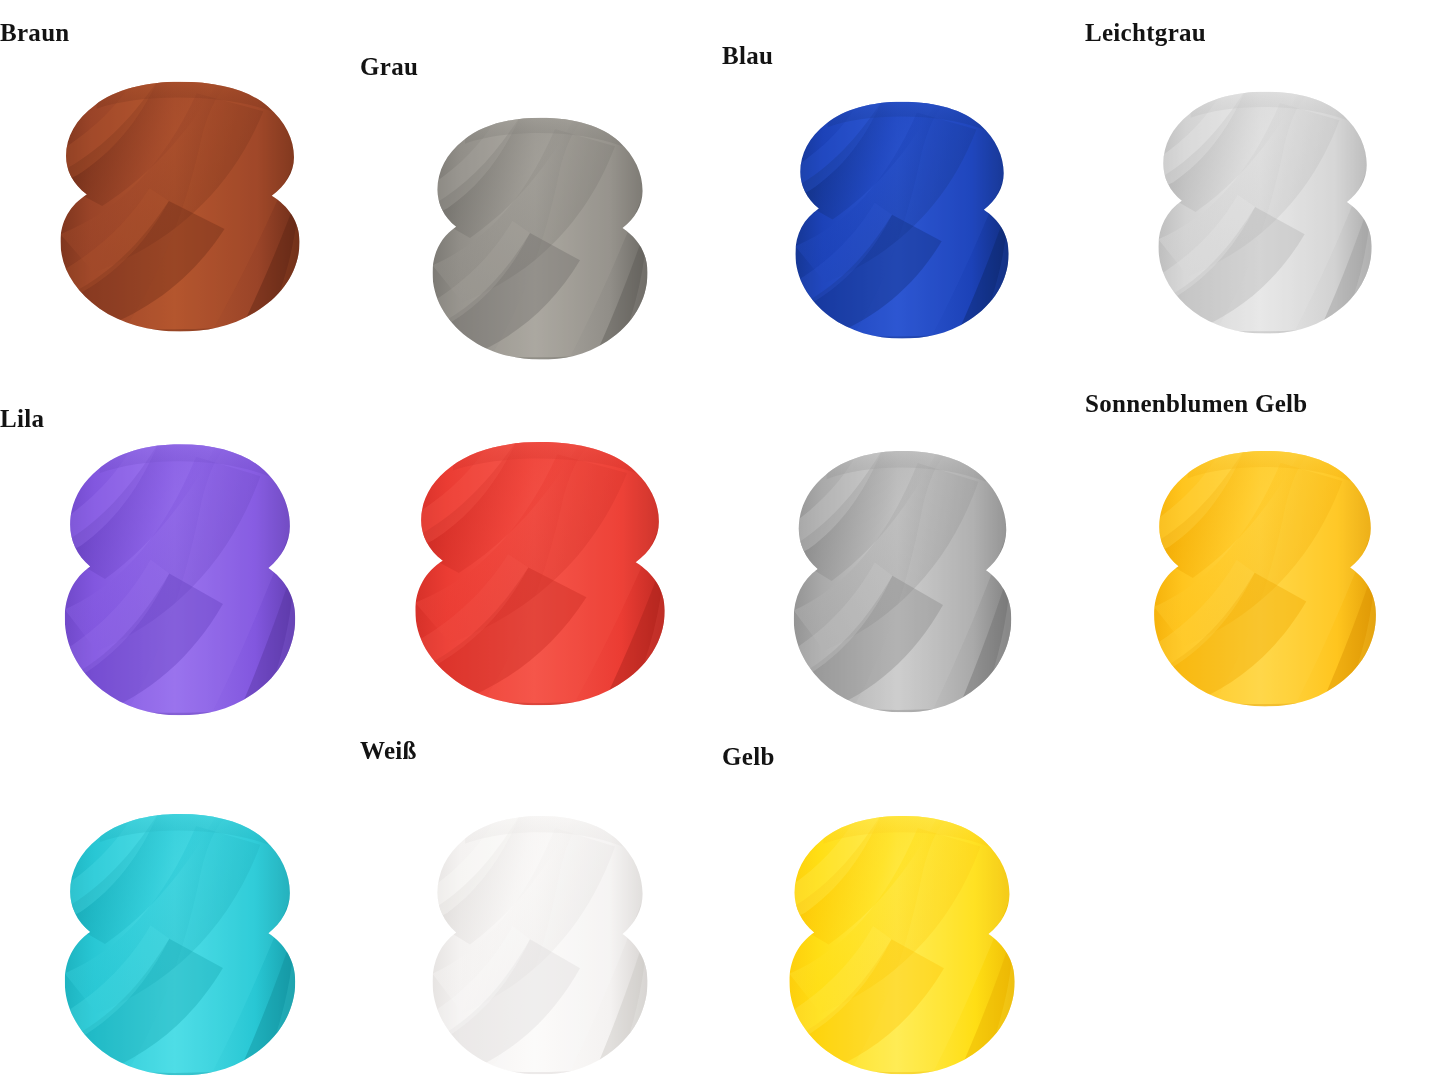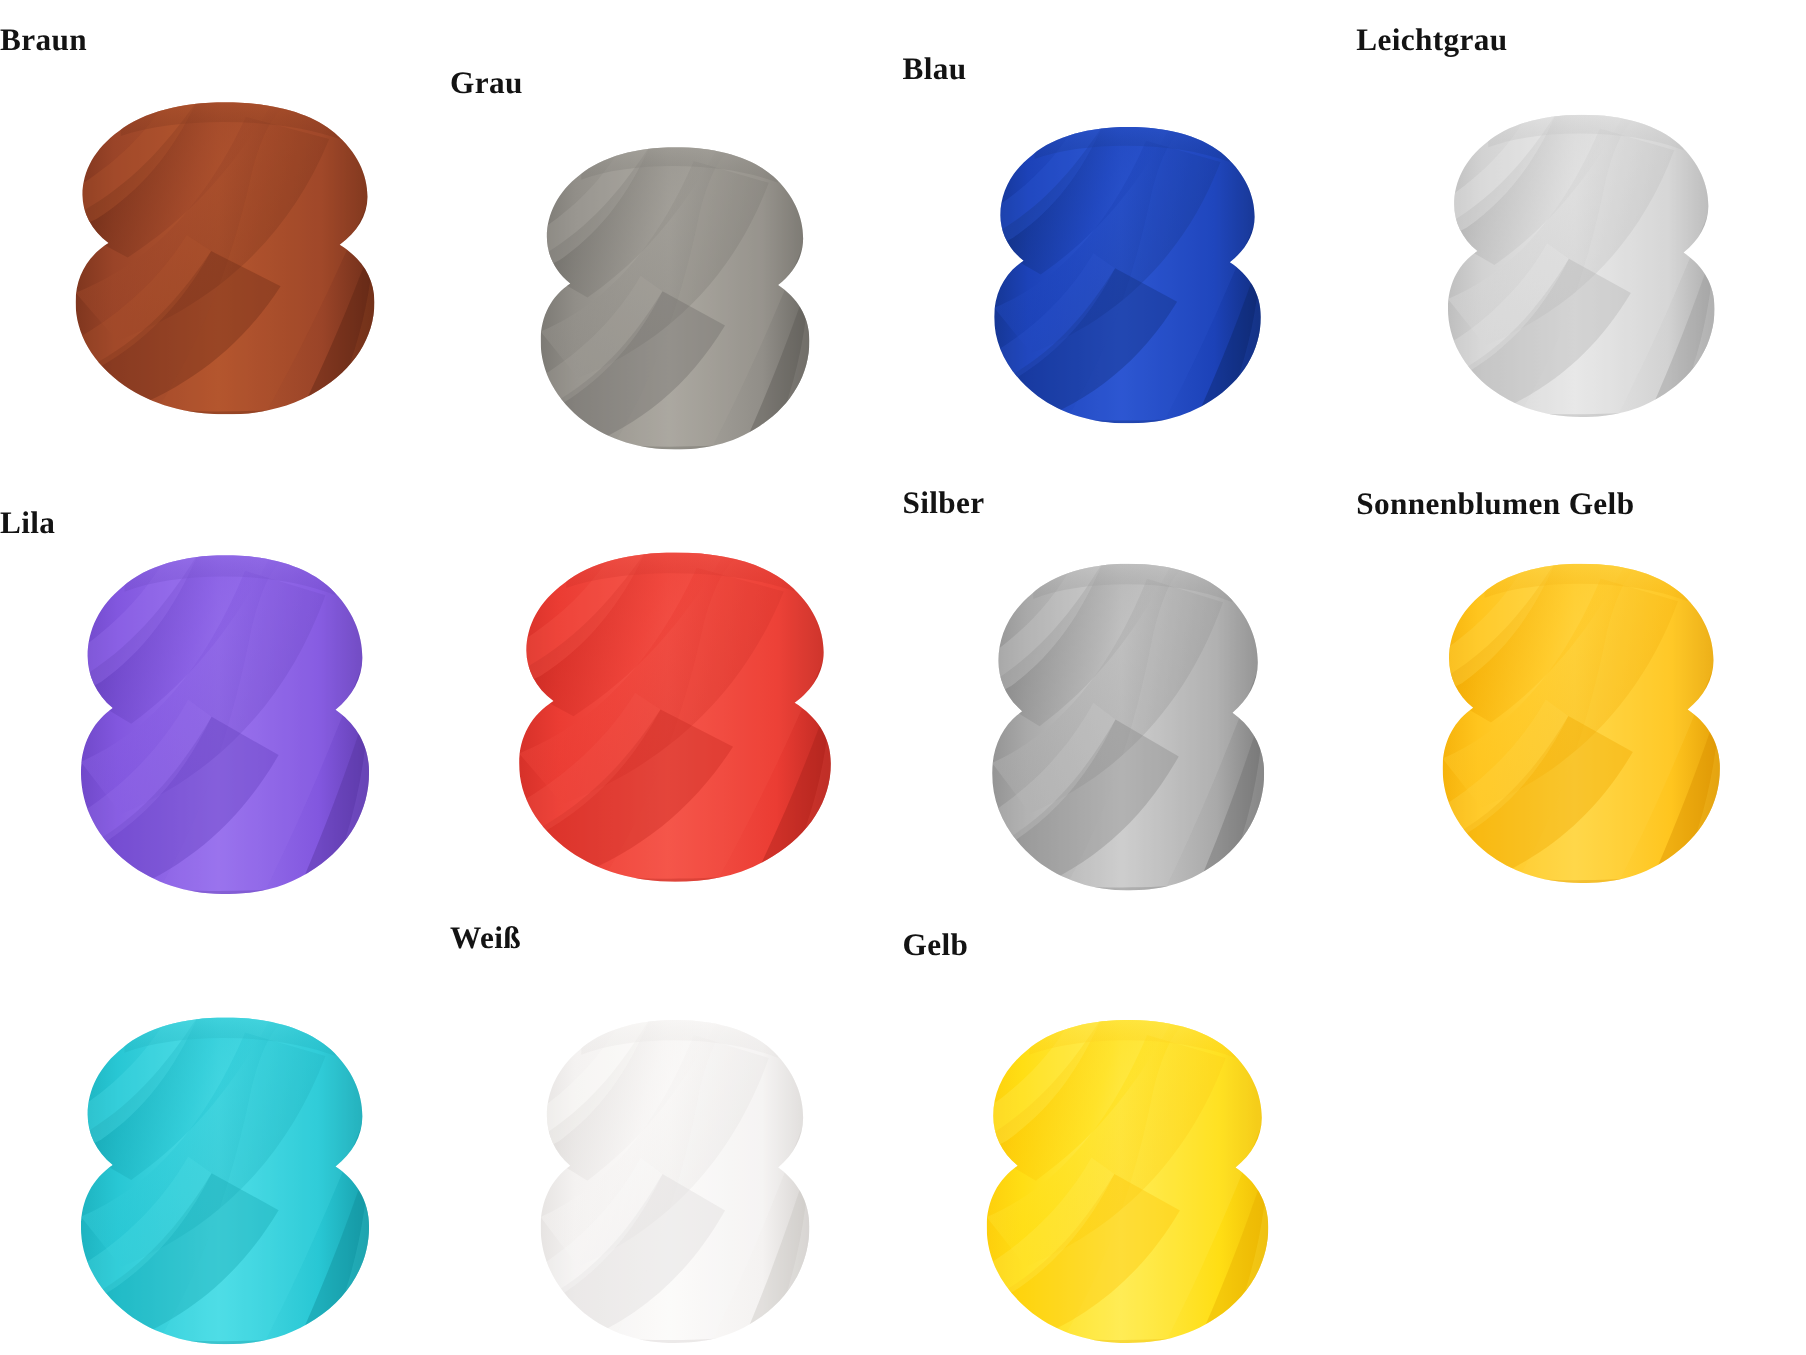--- a/index.html
+++ b/index.html
@@ -507,21 +507,20 @@
 
     <path d="M40 2 C70 -4 136 -4 166 6 L166 26 C130 12 72 12 40 24 Z" fill="url(#gv5d)"></path>
 
     <path d="M0 186 C50 200 150 200 200 184 L200 200 L0 200 Z" fill="#A8211B" opacity="0.30"></path>
   </g>
 </svg>
         </span>
       </div>
     </div>
     <div class="swatch-cell" style="left: 722px; top: 362px; height: 362px;">
-      <div class="swatch-label" style="position: absolute; left: 0px; width: 100%; top: 28px;">Silber</div>
       <div class="vase-wrap" style="position: absolute; left: 0px; top: 85px;">
         <span class="vase">
 <svg width="253" height="268" viewBox="0 0 200 200" preserveAspectRatio="none">
   <defs>
     <linearGradient id="gv6a" x1="0" y1="0" x2="1" y2="0">
       <stop offset="0%" stop-color="#878787"></stop>
       <stop offset="18%" stop-color="#A9A9A9"></stop>
       <stop offset="48%" stop-color="#CECECE"></stop>
       <stop offset="78%" stop-color="#A9A9A9"></stop>
       <stop offset="100%" stop-color="#6E6E6E"></stop>

